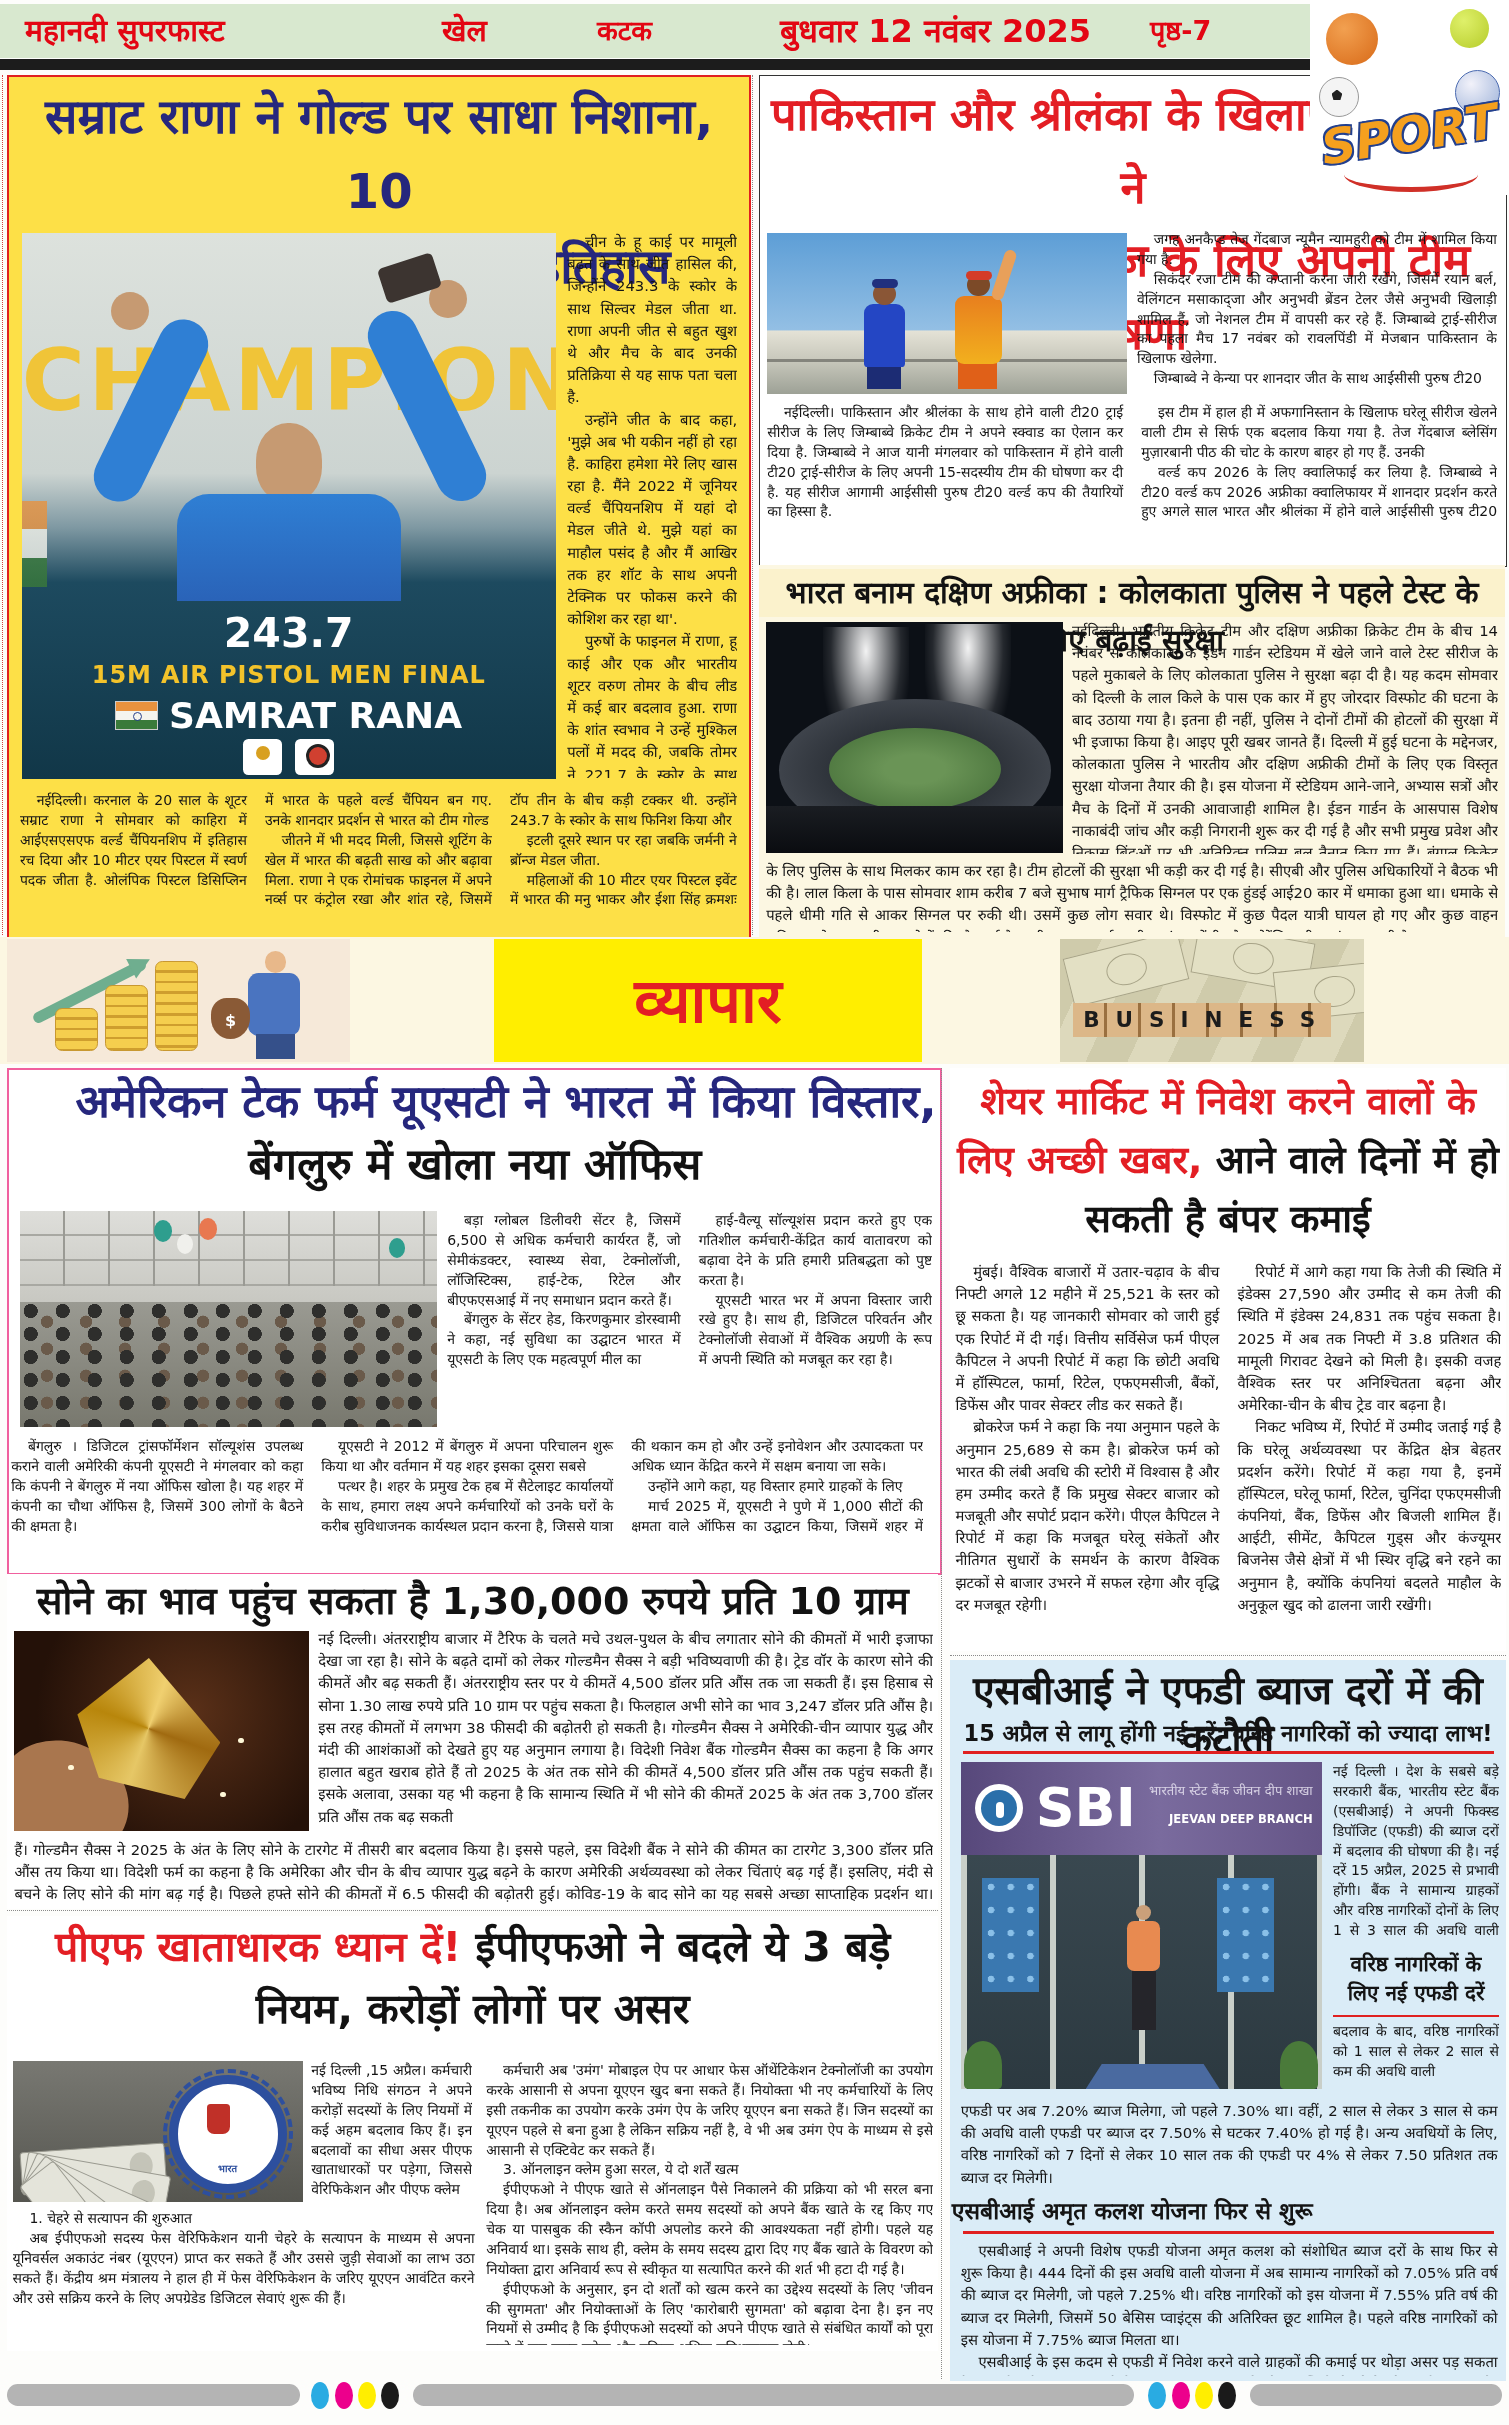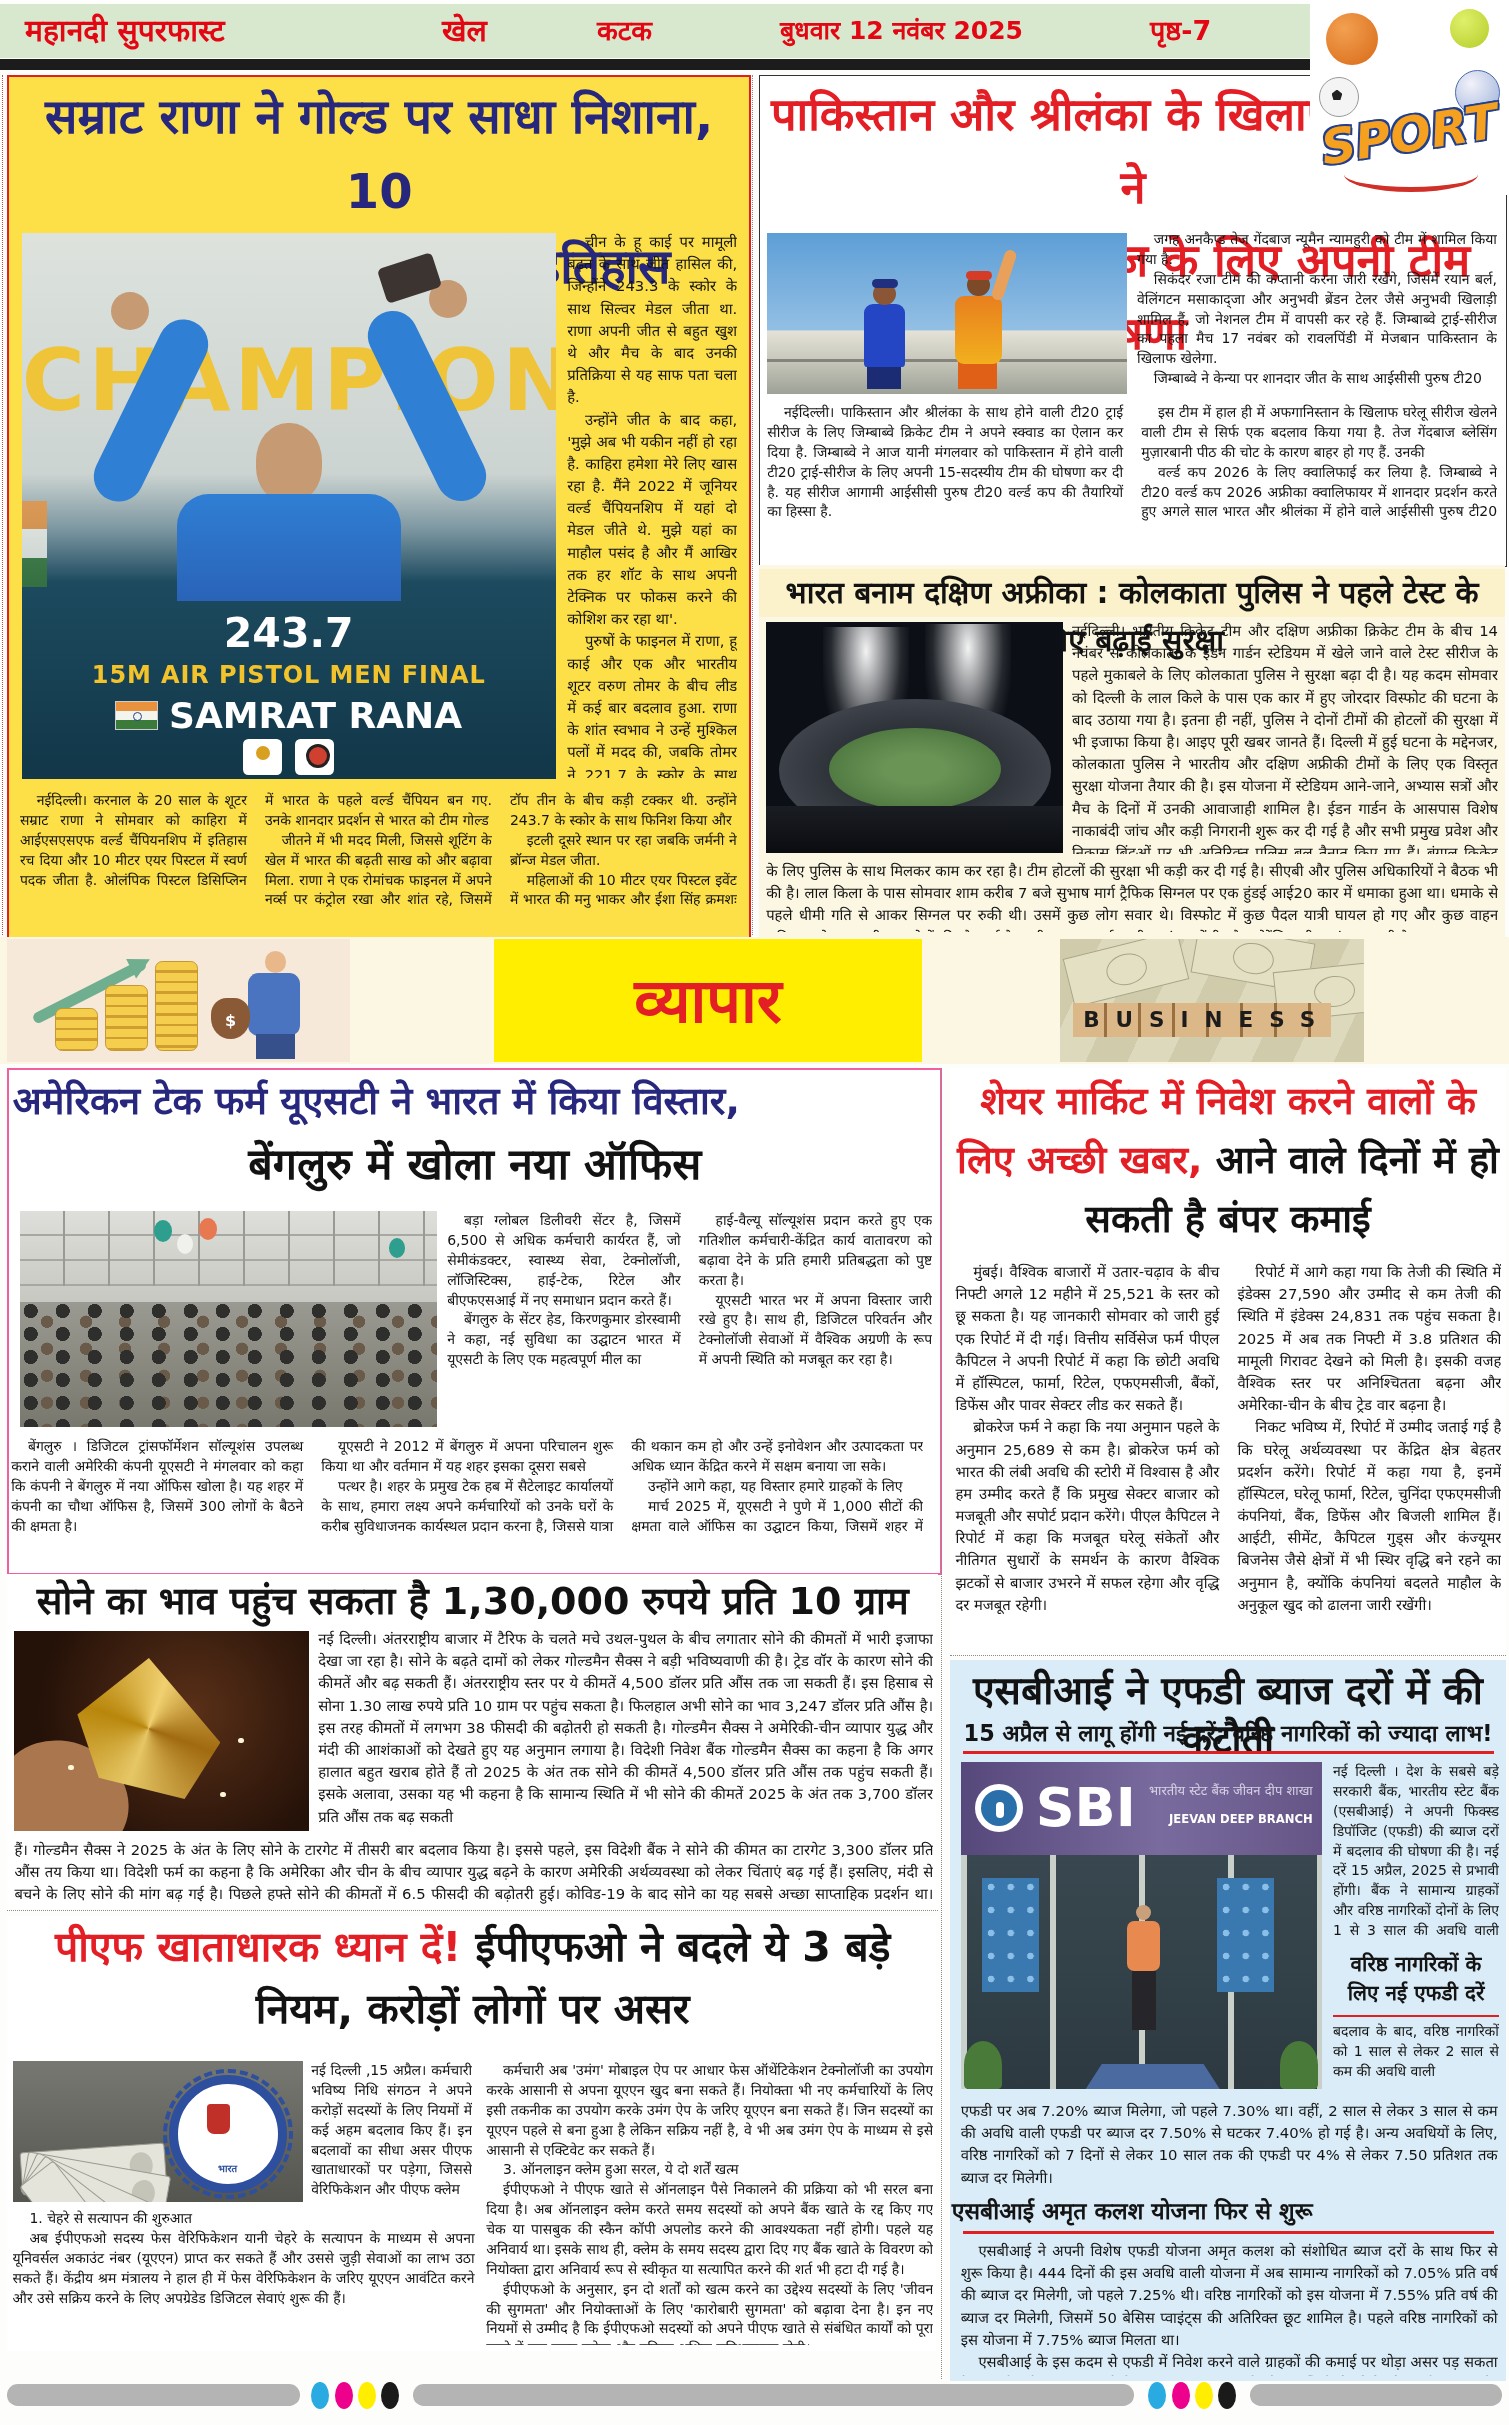--- a/index.html
+++ b/index.html
@@ -13,21 +13,21 @@
   .body-text p,.body-sm p{margin:0;text-indent:1.2em;}
   .cols2{column-count:2;column-gap:18px;}
   .cols3{column-count:3;column-gap:18px;}
 
   
   .masthead{left:0;top:3.6px;width:1510px;height:54px;background:#d8e8cf;}
   .masthead span{position:absolute;top:0;line-height:54px;color:#e30613;font-weight:700;white-space:nowrap;}
   .m-brand{left:25px;font-size:30px;}
   .m-section{left:413px;font-size:30px;margin-left:29px;}
   .m-city{left:597px;font-size:27px;}
-  .m-date{left:780px;font-size:25px;}
+  .m-date{left:780px;font-size:32px;}
   .m-page{left:1150px;font-size:27px;}
   .blackbar{left:0;top:59px;width:1351px;height:10.7px;background:#1c1c1c;}
   .trim{left:1.8px;top:75px;height:860px;border-left:1.8px dotted #d34040;}
 
   
   .sport-logo{left:1310px;top:0;width:199px;height:195px;background:#fff;z-index:5;}
   .sl-ball{position:absolute;border-radius:50%;}
   .sl-bb{width:52px;height:52px;left:16px;top:12.5px;background:radial-gradient(circle at 35% 30%,#f2a050,#d86a18);}
   .sl-tn{width:39px;height:39px;right:19.7px;top:9px;background:radial-gradient(circle at 35% 30%,#dff06a,#b6cc2a);}
   .sl-vb{width:43px;height:43px;right:9px;top:70px;background:radial-gradient(circle at 35% 30%,#f2f2fa,#9ab0d8);border:1.8px solid #4a6ab0;}
@@ -128,21 +128,21 @@
       color:#e31e24;font-weight:700;font-size:61px;text-align:center;line-height:123px;}
   .p-biz{position:absolute;left:1060px;top:1.8px;width:304px;height:123px;overflow:hidden;
       background:repeating-linear-gradient(115deg,#cfcbab 0 38px,#ddd9bc 38px 75px);}
   .pb-bill{position:absolute;width:116px;height:48px;background:#e3e0c4;border:0.9px solid #a8a488;}
   .pb-bill::after{content:"";position:absolute;left:38px;top:9px;width:39px;height:29px;border-radius:50%;border:1.8px solid #a8a488;}
   .pb-blocks{position:absolute;left:12.5px;top:64px;padding:4.5px 0 4.5px 10.7px;color:#1c1c1c;font-weight:700;font-size:21.5px;letter-spacing:16px;
       background:repeating-linear-gradient(90deg,#dcb788 0 31px,#9a7040 31px 34px);}
 
   
   .ust{left:7.2px;top:1068px;width:931px;height:503px;border:2.7px solid #f0609e;background:#fff;}
-  .ust .hl1{position:absolute;top:3.6px;left:3.6px;right:3.6px;font-size:38px;line-height:55px;text-align:left;}
+  .ust .hl1{position:absolute;top:3.6px;left:3.6px;right:3.6px;font-size:45px;line-height:55px;text-align:right;}
   .ust .hl2{position:absolute;top:61px;left:3.6px;right:3.6px;font-size:43px;line-height:66px;text-align:center;}
   .p-office{position:absolute;left:10.7px;top:141px;width:417px;height:216px;overflow:hidden;
       background:linear-gradient(180deg,#dededa 0%,#cacac4 38%,#a8a8a0 100%);}
   .po-ceil{position:absolute;left:0;right:0;top:0;height:75px;
       background:repeating-linear-gradient(90deg,transparent 0 43px,#9a9a94 43px 45px),
                  repeating-linear-gradient(180deg,transparent 0 23px,#a8a8a2 23px 25px);}
   .po-balloon{position:absolute;border-radius:50%;}
   .po-crowd{position:absolute;left:0;right:0;bottom:0;height:125px;
       background:radial-gradient(circle 7.2px at 10.7px 9px,#2e2e2c 96%,transparent) 0 0/32px 23px,
                  radial-gradient(circle 6.3px at 27px 19.7px,#6a5a4a 96%,transparent) 0 0/39px 27px,

